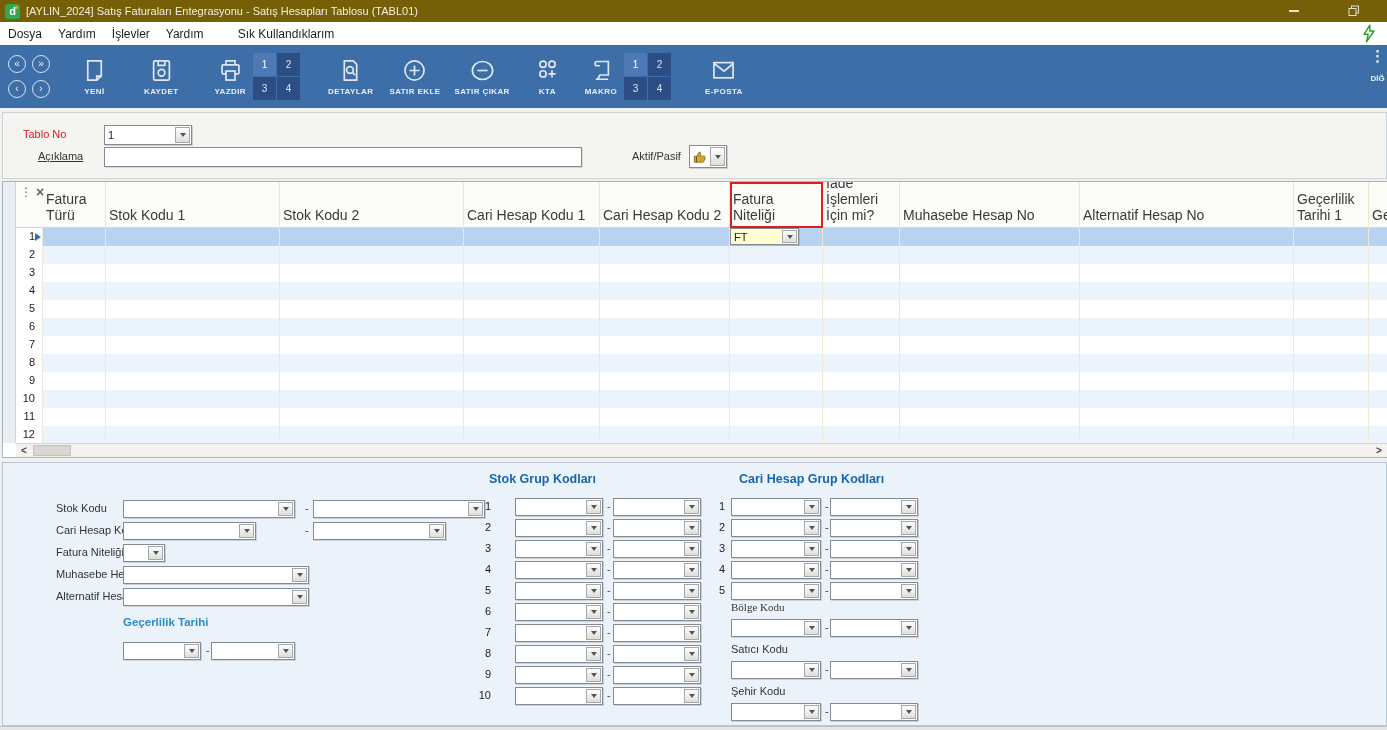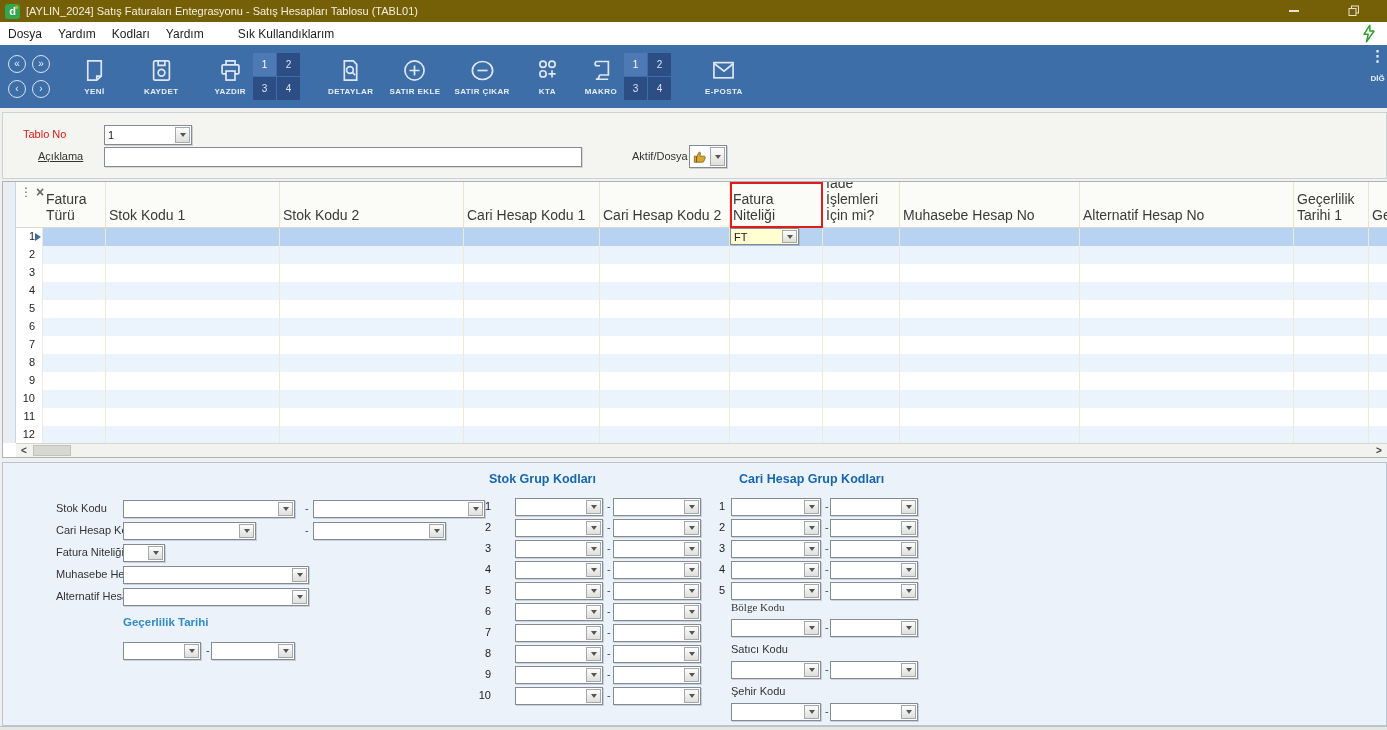--- a/index.html
+++ b/index.html
@@ -108,21 +108,21 @@
       <svg width="12" height="12" viewBox="0 0 12 12">
         <rect x="3.5" y="1" width="7" height="7" fill="none" stroke="#e9e2cb" stroke-width="1"></rect>
         <rect x="1" y="3.5" width="7" height="7" fill="#756008" stroke="#e9e2cb" stroke-width="1"></rect>
       </svg>
     </div>
   </div>
 
   <div class="menubar">
     <span class="mitem">Dosya</span>
     <span class="mitem">Yardım</span>
-    <span class="mitem">Kodları</span>
+    <span class="mitem">İşlevler</span>
     <span class="mitem">Yardım</span>
     <span class="mitem gap">Sık Kullandıklarım</span>
     <span class="bolt">
       <svg width="20" height="21" viewBox="0 0 24 24">
           <path d="M13 2 L6 13 h5 L9 22 L18 9 h-5 Z" fill="none" stroke="#2ea02e" stroke-width="1.8" stroke-linejoin="round"></path>
         </svg>
     </span>
   </div>
 
   <div class="toolbar">
@@ -234,21 +234,21 @@
   <div class="formpanel">
     <div class="lbl red" style="left:20px; top:15px;">Tablo No</div>
     <div class="combo" style="left:101px; top:12px; width:88px; height:20px;">
       <span class="cval" style="top:3px;">1</span>
       <span class="cbtn">
           <span class="chev"></span>
         </span>
     </div>
     <div class="lbl" style="left:35px; top:37px;text-decoration:underline;">Açıklama</div>
     <input class="tinput" style="left: 101px; top: 34px; width: 478px; height: 20px; font-size: 11px; padding: 0px 4px;" value="">
-    <div class="lbl" style="left:629px; top:37px;">Aktif/Dosya</div>
+    <div class="lbl" style="left:629px; top:37px;">Aktif/Pasif</div>
     <div class="combo" style="left:686px; top:32px; width:38px; height:23px;">
       <svg width="14" height="14" viewBox="0 0 16 16" style="position:absolute; left:3px; top:4px;">
         <path d="M1.5 7 h2.5 v7 H1.5 z M4 8 l2.5-5 c.5-1 2-.6 2 .5 L8 7 h4.5 c1.2 0 1.8 1 1.4 2.1 l-1.5 3.9 c-.3.8-1 1-1.8 1 H4 z" fill="#d9a62e" stroke="#6b5310" stroke-width="0.8"></path>
       </svg>
       <span class="cbtn">
           <span class="chev"></span>
         </span>
     </div>
   </div>
 

